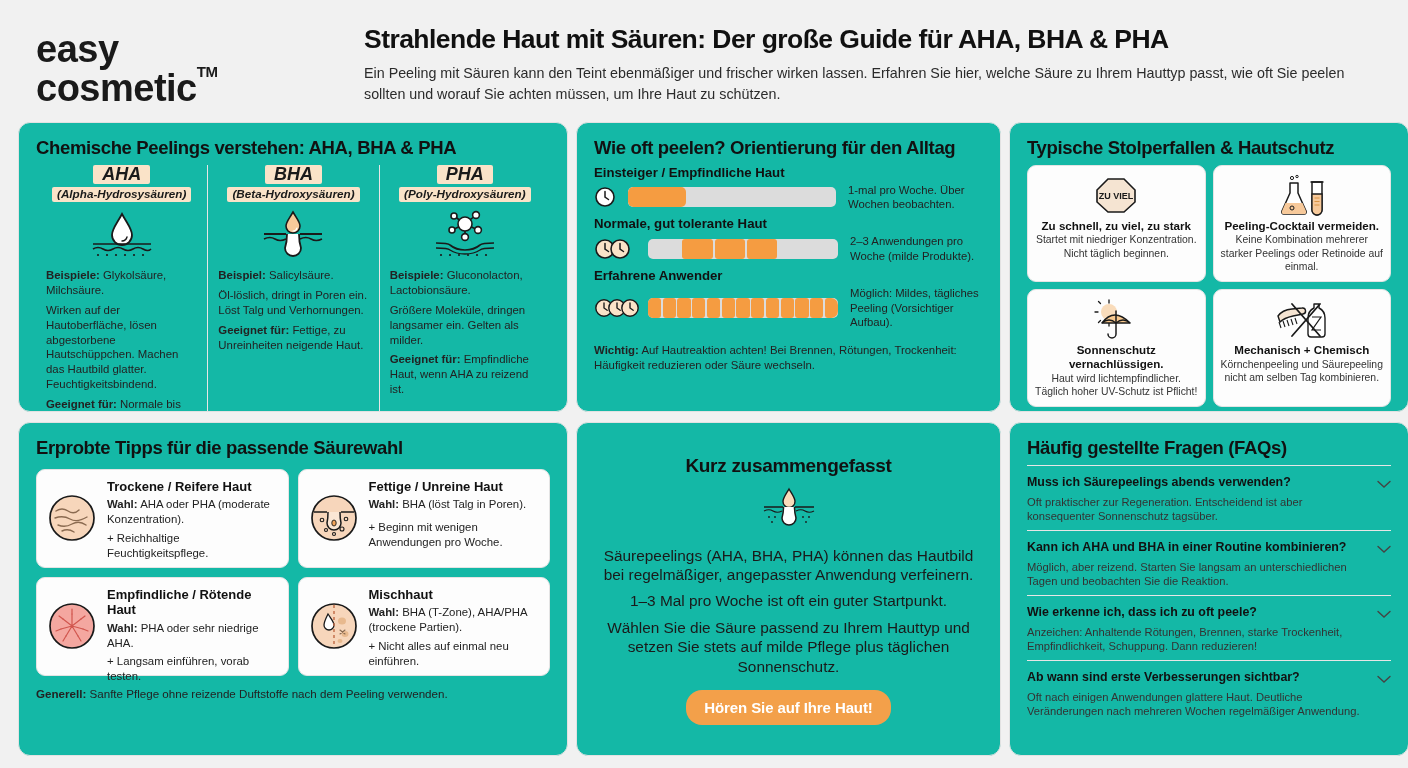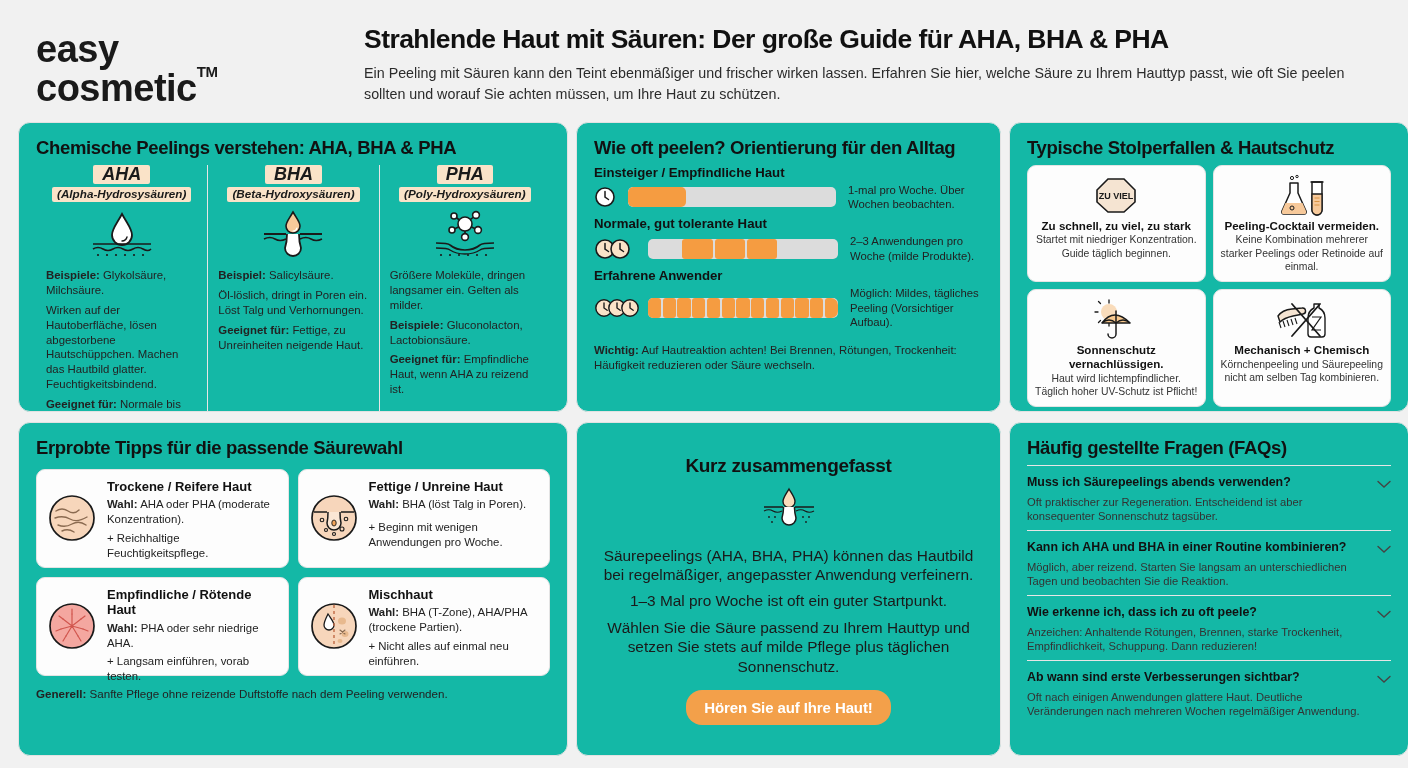--- a/index.html
+++ b/index.html
@@ -197,22 +197,22 @@
                   <circle cx="11" cy="47" r="1.1"></circle>
                   <circle cx="20" cy="47" r="1.1"></circle>
                   <circle cx="29" cy="47" r="1.1"></circle>
                   <circle cx="38" cy="47" r="1.1"></circle>
                   <circle cx="47" cy="47" r="1.1"></circle>
                   <circle cx="56" cy="47" r="1.1"></circle>
                 </g>
             </svg>
           </div>
           <div class="acid-body">
+            <p><b>Beispiele:</b> <span>Gluconolacton, Lactobionsäure.</span></p>
             <p>Größere Moleküle, dringen langsamer ein. Gelten als milder.</p>
-            <p><b>Beispiele:</b> <span>Gluconolacton, Lactobionsäure.</span></p>
             <p><b>Geeignet für:</b> <span>Empfindliche Haut, wenn AHA zu reizend ist.</span></p>
           </div>
         </div>
 
       </div>
     </div>
 
     <div class="card">
       <div class="card-title">Wie oft peelen? Orientierung für den Alltag</div>
 
@@ -302,21 +302,21 @@
       <div class="pit-grid">
 
         <div class="pit">
           <div class="pit-ico">
             <svg width="48" height="42" viewBox="0 0 48 42">
               <polygon points="16,5 32,5 43,16 43,28 32,38 16,38 5,28 5,16" fill="#f5e4d2" stroke="#1a1a1a" stroke-width="1.6"></polygon>
               <text x="24" y="25" font-family="Liberation Sans, sans-serif" font-size="9" font-weight="700" fill="#1a1a1a" text-anchor="middle">ZU VIEL</text>
             </svg>
           </div>
           <div class="pit-title">Zu schnell, zu viel, zu stark</div>
-          <div class="pit-desc">Startet mit niedriger Konzentration. Guide täglich beginnen.</div>
+          <div class="pit-desc">Startet mit niedriger Konzentration. Nicht täglich beginnen.</div>
         </div>
 
         <div class="pit">
           <div class="pit-ico">
             <svg width="52" height="42" viewBox="0 0 52 42">
               <circle cx="16" cy="4" r="1.6" fill="none" stroke="#1a1a1a" stroke-width="1"></circle>
               <circle cx="21" cy="2.5" r="1.2" fill="none" stroke="#1a1a1a" stroke-width="1"></circle>
               <path d="M14 9 h8 v10 l8 18 a2 2 0 0 1-2 3 H8 a2 2 0 0 1-2-3 l8-18 Z" fill="#fff" stroke="#1a1a1a" stroke-width="1.5" stroke-linejoin="round"></path>
               <path d="M9.5 29 h17 l3.5 8 a2 2 0 0 1-2 3 H8 a2 2 0 0 1-2-3 Z" fill="#f7c99a" stroke="none"></path>
               <circle cx="16" cy="34" r="2" fill="none" stroke="#1a1a1a" stroke-width="1"></circle>

